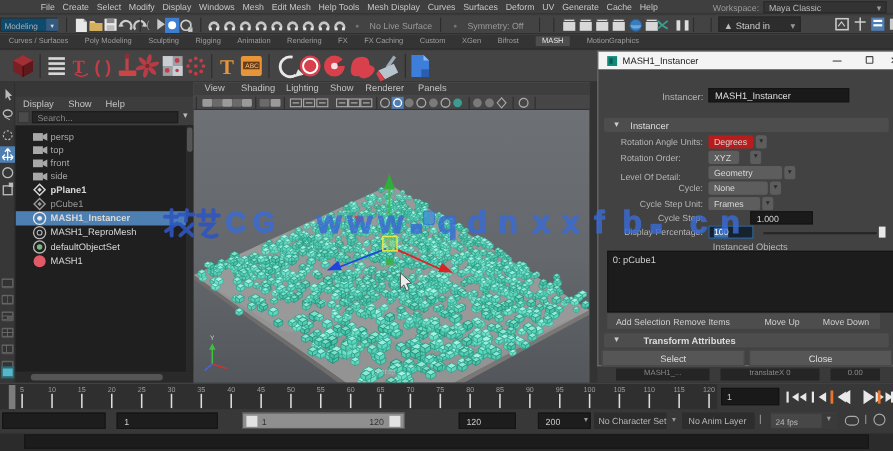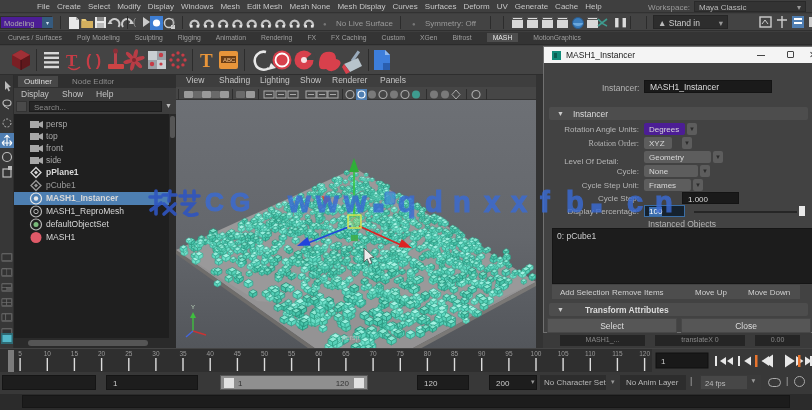--- a/index.html
+++ b/index.html
@@ -18,36 +18,36 @@
   <div class="abs" style="left:0;top:0;width:812px;height:13px;background:#3f3f3f;border-bottom:1px solid #323232;">
     <div class="abs menu" style="left:8px;top:2px;display:flex;gap:7px;white-space:nowrap;margin-left:29px;">
       <span>File</span>
         <span>Create</span>
         <span>Select</span>
         <span>Modify</span>
         <span>Display</span>
         <span>Windows</span>
         <span>Mesh</span>
         <span>Edit Mesh</span>
-        <span>Mesh None</span>
+        <span>Help Tools</span>
         <span>Mesh Display</span>
         <span>Curves</span>
         <span>Surfaces</span>
         <span>Deform</span>
         <span>UV</span>
         <span>Generate</span>
         <span>Cache</span>
         <span>Help</span>
     </div>
     <span class="abs" style="left:648px;top:3px;color:#9a9a9a;font-size:8px;">Workspace:</span>
     <div class="abs" style="left:694px;top:1px;width:112px;height:11px;background:#333;border:1px solid #2a2a2a;color:#bbb;font-size:8px;padding:1px 4px;">Maya Classic <span style="float:right;color:#999;">▾</span></div>
   </div>
 
   <div class="abs" style="left:0;top:14px;width:812px;height:17px;background:#434343;border-bottom:1px solid #303030;">
-    <div class="abs" style="left:0;top:2px;width:52px;height:13px;background:#4c1d95;border:1px solid #2e2e2e;color:#aaa;font-size:7.5px;padding:2px 3px;overflow:hidden;">Modeling</div>
+    <div class="abs" style="left:0;top:2px;width:52px;height:13px;background:#0c4a6e;border:1px solid #2e2e2e;color:#aaa;font-size:7.5px;padding:2px 3px;overflow:hidden;">Modeling</div>
     <div class="abs" style="left:42px;top:3px;width:11px;height:11px;background:#355a7e;color:#cfe0ef;font-size:6px;text-align:center;padding-top:2px;">▾</div>
     <div class="abs sep" style="left:60px;top:2px;height:13px;"></div>
     <div class="abs" id="fileicons" style="left:66px;top:2px;"><svg width="71" height="14">
           <g transform="translate(1,0)">
             <path d="M2,1 h7 l3,3 v9 h-10 z" fill="#e8e8e8"></path>
             <path d="M9,1 l3,3 h-3 z" fill="#aaa"></path>
           </g>
           <g transform="translate(14.5,0)">
             <path d="M1,3 h4 l1.5,2 h6 v7 h-11.5 z" fill="#e8c978"></path>
             <path d="M1,5 h11.5 v7 h-11.5 z" fill="#d4b05e"></path>
@@ -314,24 +314,20 @@
         <rect x="2.0" y="239.0" width="3.8" height="6.6" fill="#333" stroke="#777" stroke-width="0.5"></rect>
         <rect x="5.8" y="239.0" width="5.7" height="6.6" fill="#333" stroke="#777" stroke-width="0.5"></rect>
         <rect x="1.5" y="253" width="11" height="9" fill="#585858" rx="1"></rect>
         <rect x="2.0" y="254.0" width="9.5" height="6.6" fill="#333" stroke="#777" stroke-width="0.5"></rect>
         <rect x="1" y="258" width="12" height="11" fill="#2e6a74"></rect>
         <rect x="2.5" y="260" width="9" height="7" fill="#53b8c9"></rect>
       </svg></div>
 
   <div class="abs" style="left:14px;top:75px;width:162px;height:273px;background:#373737;">
 
-    <div class="abs" style="left:0;top:0;width:162px;height:13px;background:#2f2f2f;">
-      <span class="abs" style="left:4px;top:1px;background:#474747;color:#ddd;font-size:8px;padding:1px 6px;">Outliner</span>
-      <span class="abs" style="left:58px;top:2px;color:#8d8d8d;font-size:8px;">Node Editor</span>
-    </div>
 
     <div class="abs" style="left:0;top:13px;width:162px;height:12px;background:#3d3d3d;color:#c4c4c4;font-size:8.5px;">
       <span style="position:absolute;left:7px;top:1px;">Display</span>
       <span style="position:absolute;left:48px;top:1px;">Show</span>
       <span style="position:absolute;left:82px;top:1px;">Help</span>
     </div>
 
     <div class="abs" style="left:0;top:25px;width:162px;height:14px;background:#3d3d3d;">
       <div class="abs" style="left:2px;top:1px;width:11px;height:11px;background:#4a4a4a;border:1px solid #333;"></div>
       <div class="abs" style="left:15px;top:1px;width:133px;height:11px;background:#252525;border:1px solid #1d1d1d;color:#888;font-size:8px;padding:1px 4px;">Search...</div>
@@ -1925,23 +1921,23 @@
 
     <span class="abs" style="left:58px;top:36px;color:#b5b5b5;font-size:8.5px;">Instancer:</span>
     <div class="abs" style="left:100px;top:33px;width:128px;height:13px;background:#1a1a1a;border:1px solid #141414;color:#ddd;font-size:8.5px;padding:1px 5px;">MASH1_Instancer</div>
 
     <div class="abs" style="left:5px;top:60px;width:259px;height:13px;background:#4d4d4d;border-radius:2px;">
       <span class="abs" style="left:8px;top:3px;color:#ccc;font-size:7px;">▼</span>
       <span class="abs" style="left:24px;top:2px;color:#dcdcdc;font-size:8.5px;font-weight:normal;">Instancer</span>
     </div>
     <div id="mashrows">
         <span class="abs" style="left:0;top:78px;width:95px;text-align:right;color:#b5b5b5;font-size:8px;white-space:nowrap;">Rotation Angle Units:</span>
-        <div class="abs" style="left:100px;top:76px;width:41px;height:12px;background:#4c1d95;border-radius:2px;color:#d8d8d8;font-size:8px;padding:1.5px 5px;">Degrees</div>
+        <div class="abs" style="left:100px;top:76px;width:41px;height:12px;background:#b91c1c;border-radius:2px;color:#d8d8d8;font-size:8px;padding:1.5px 5px;">Degrees</div>
         <div class="abs" style="left:143px;top:76px;width:10px;height:12px;background:#5d5d5d;border-radius:2px;color:#2b2b2b;font-size:6px;text-align:center;padding-top:3px;">▼</div>
-        <span class="abs" style="left:0;top:92px;width:95px;text-align:right;color:#b5b5b5;font-size:8px;white-space:nowrap;font-family:Liberation Serif, serif;">Rotation Order:</span>
+        <span class="abs" style="left:0;top:92px;width:95px;text-align:center;color:#b5b5b5;font-size:8px;white-space:nowrap;">Rotation Order:</span>
         <div class="abs" style="left:100px;top:90px;width:28px;height:12px;background:#5d5d5d;border-radius:2px;color:#d8d8d8;font-size:8px;padding:1.5px 5px;">XYZ</div>
         <div class="abs" style="left:138px;top:90px;width:10px;height:12px;background:#5d5d5d;border-radius:2px;color:#2b2b2b;font-size:6px;text-align:center;padding-top:3px;">▼</div>
         <span class="abs" style="left:0;top:110px;width:95px;text-align:center;color:#b5b5b5;font-size:8px;white-space:nowrap;">Level Of Detail:</span>
         <div class="abs" style="left:100px;top:104px;width:67px;height:12px;background:#5d5d5d;border-radius:2px;color:#d8d8d8;font-size:8px;padding:1.5px 5px;">Geometry</div>
         <div class="abs" style="left:169px;top:104px;width:10px;height:12px;background:#5d5d5d;border-radius:2px;color:#2b2b2b;font-size:6px;text-align:center;padding-top:3px;">▼</div>
         <span class="abs" style="left:0;top:120px;width:95px;text-align:right;color:#b5b5b5;font-size:8px;white-space:nowrap;">Cycle:</span>
         <div class="abs" style="left:100px;top:118px;width:54px;height:12px;background:#5d5d5d;border-radius:2px;color:#d8d8d8;font-size:8px;padding:1.5px 5px;">None</div>
         <div class="abs" style="left:156px;top:118px;width:10px;height:12px;background:#5d5d5d;border-radius:2px;color:#2b2b2b;font-size:6px;text-align:center;padding-top:3px;">▼</div>
         <span class="abs" style="left:0;top:134px;width:95px;text-align:right;color:#b5b5b5;font-size:8px;white-space:nowrap;">Cycle Step Unit:</span>
         <div class="abs" style="left:100px;top:132px;width:47px;height:12px;background:#5d5d5d;border-radius:2px;color:#d8d8d8;font-size:8px;padding:1.5px 5px;">Frames</div>

